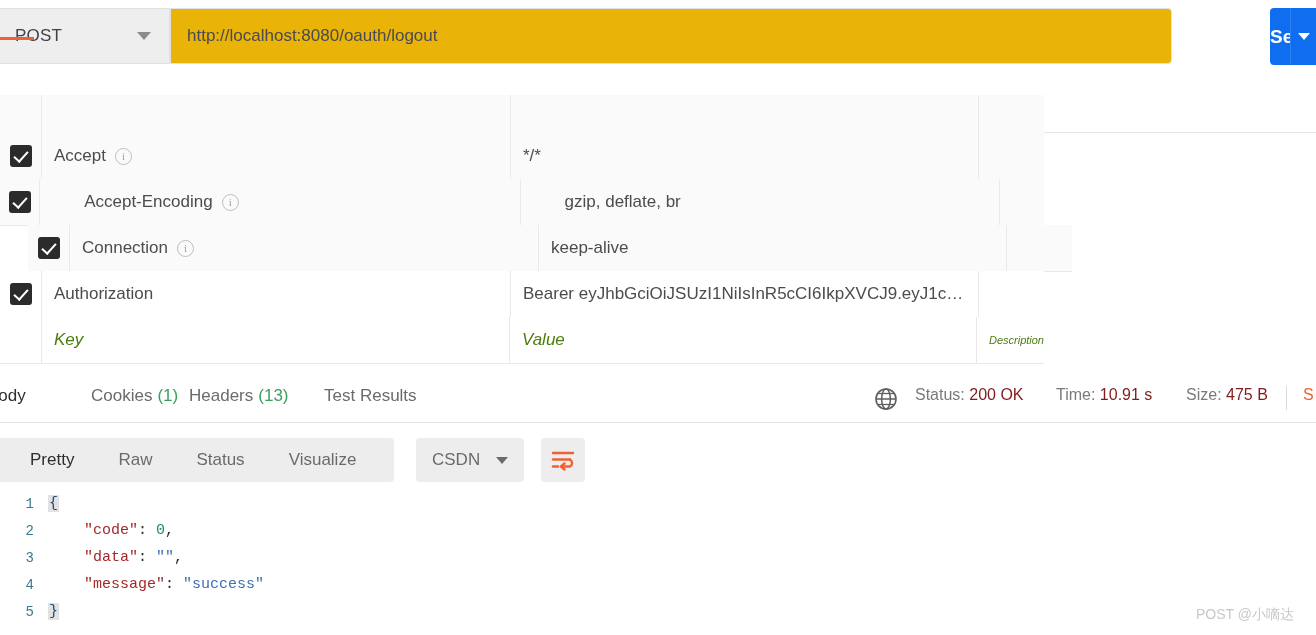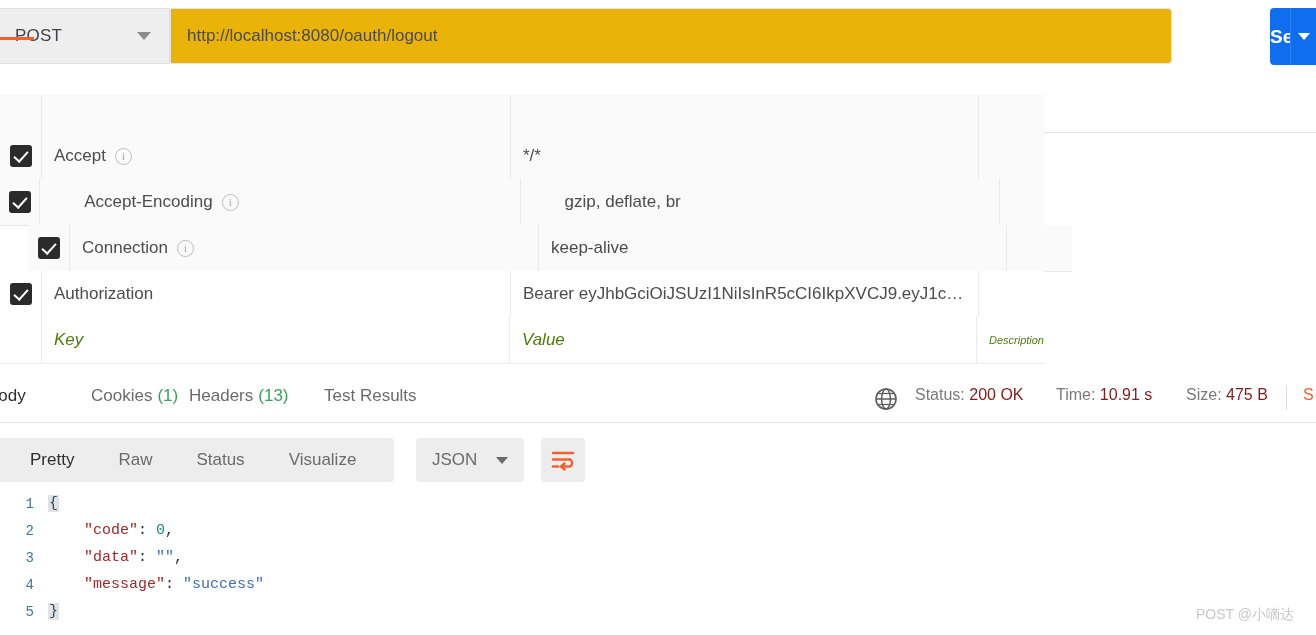--- a/index.html
+++ b/index.html
@@ -520,21 +520,21 @@
 <div class="save-resp">S</div>
 
 <div class="fmt-bar">
   <div class="fmt-pills" id="fmt-pills">
       <span class="fmt-item active">Pretty</span>
       <span class="fmt-item">Raw</span>
       <span class="fmt-item">Status</span>
       <span class="fmt-item">Visualize</span>
     </div>
   <div class="json-pill">
-    <span class="json-label">JSON</span>
+    <span class="json-label">CSDN</span>
     <span class="caret-dark"></span>
   </div>
   <div class="wrap-btn">
     <svg width="26" height="22" viewBox="0 0 26 22">
       <line x1="3" y1="4" x2="23" y2="4" stroke="#ef6130" stroke-width="2.4" stroke-linecap="round"></line>
       <line x1="3" y1="10.5" x2="20" y2="10.5" stroke="#ef6130" stroke-width="2.4" stroke-linecap="round"></line>
       <path d="M20 10.5 a4 4 0 0 1 0 7 L12 17.5" fill="none" stroke="#ef6130" stroke-width="2.4" stroke-linecap="round"></path>
       <polyline points="14.5,14.5 11,17.5 14.5,20.5" fill="none" stroke="#ef6130" stroke-width="2.4" stroke-linecap="round" stroke-linejoin="round"></polyline>
       <line x1="3" y1="17.5" x2="8" y2="17.5" stroke="#ef6130" stroke-width="2.4" stroke-linecap="round"></line>
     </svg>

